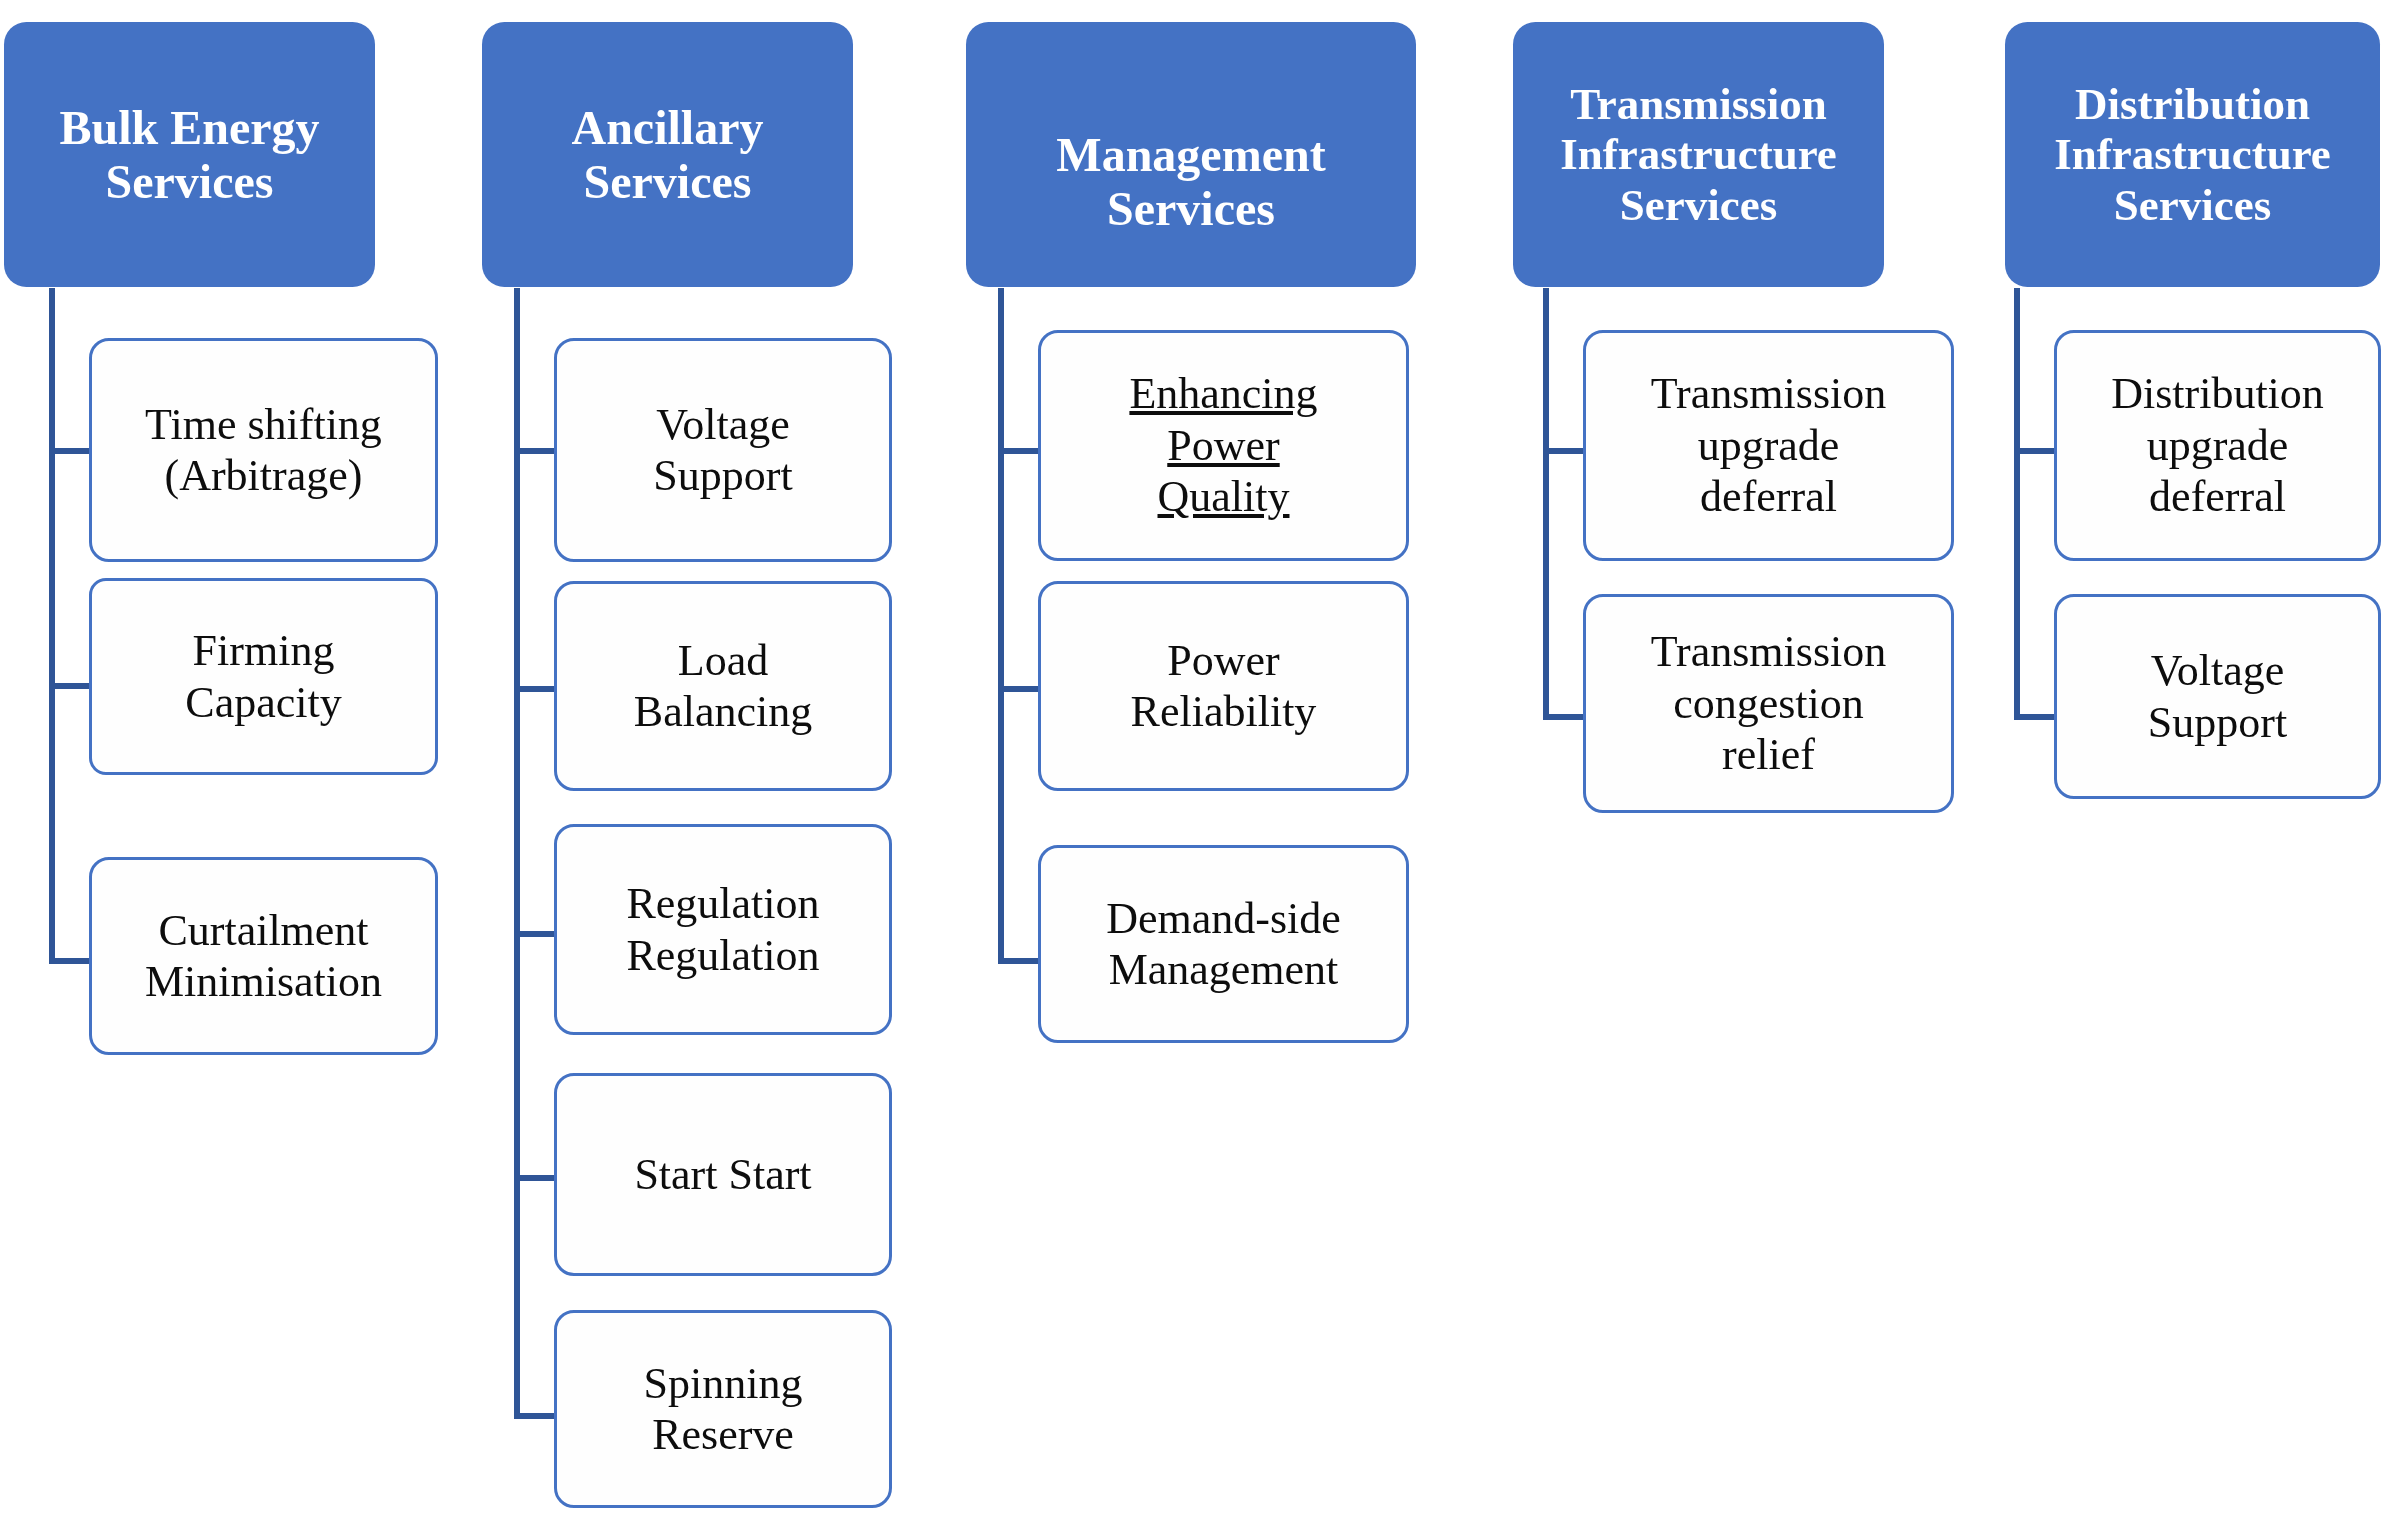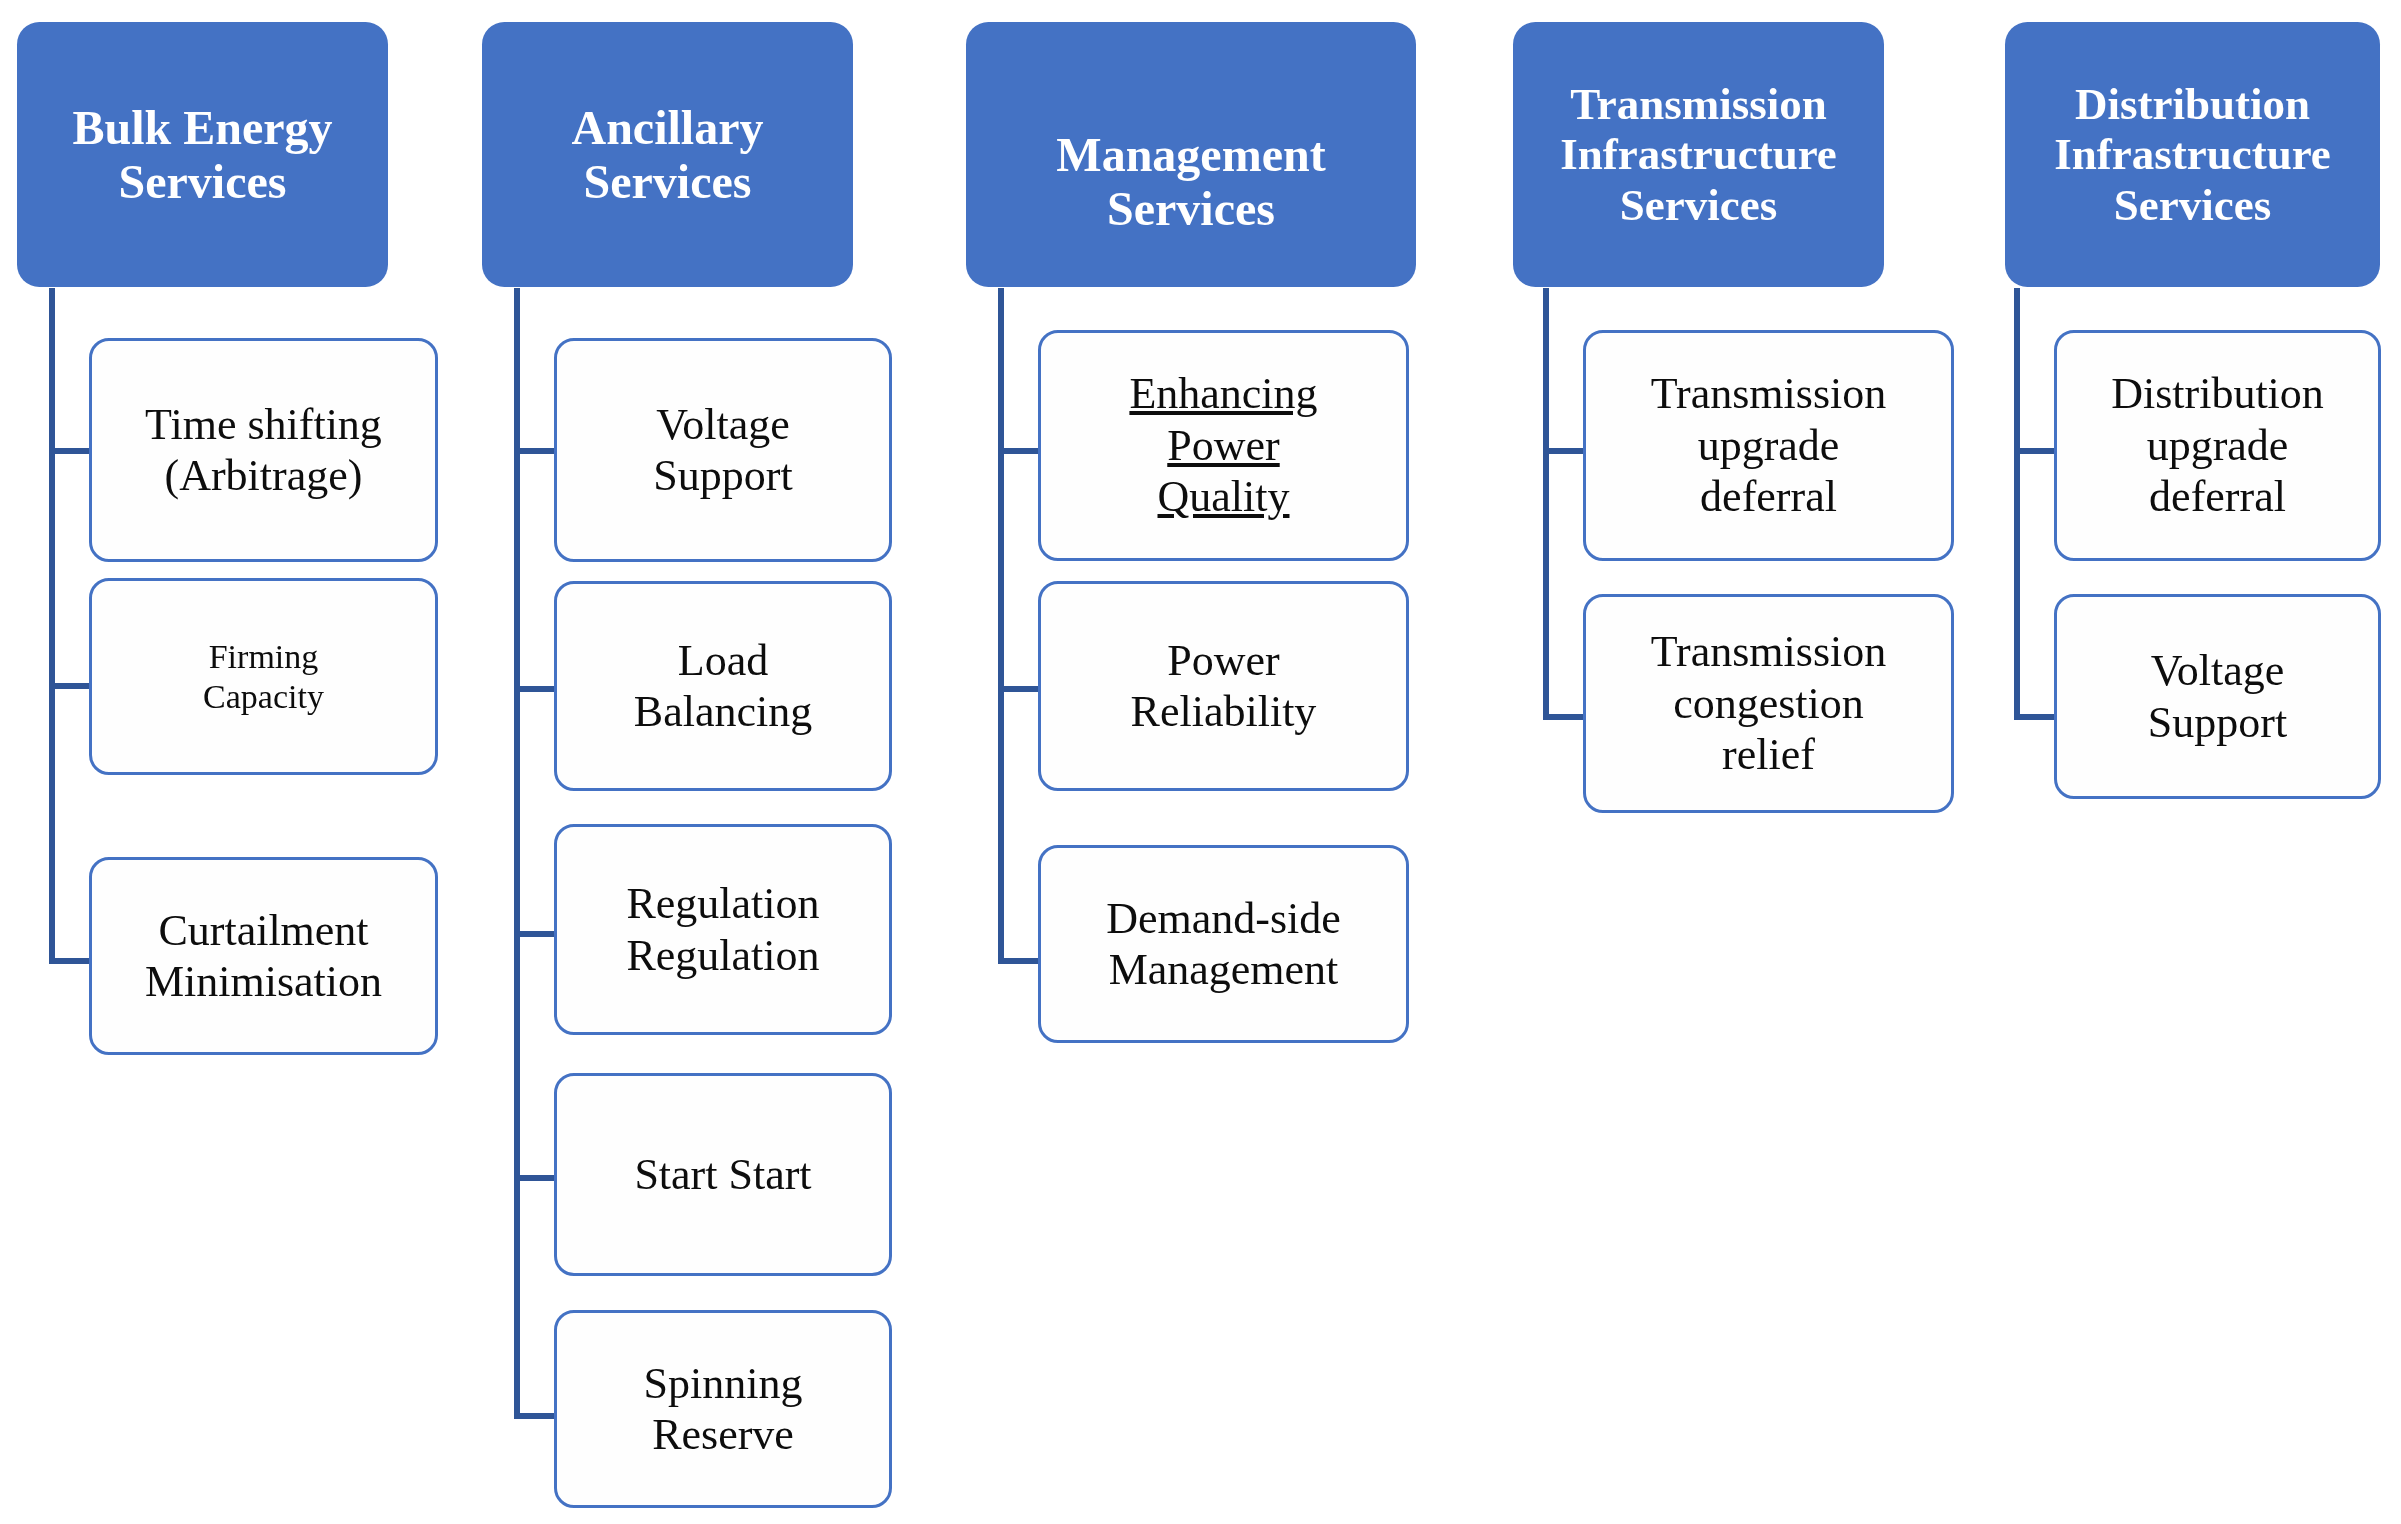--- a/index.html
+++ b/index.html
@@ -62,35 +62,35 @@
 </head>
 <body>
 
 <div id="canvas">
 
   <div class="trunk" style="left:49px; top:288px; width:6px; height:676px;"></div>
   <div class="branch" style="left:49px; top:448px; width:42px; height:6px;"></div>
   <div class="branch" style="left:49px; top:683px; width:42px; height:6px;"></div>
   <div class="branch" style="left:49px; top:958px; width:42px; height:6px;"></div>
 
-  <div class="hdr" style="left:17px; top:22.4px; width:371px; height:265px; font-size:48px;">
+  <div class="hdr" style="left:4px; top:22.4px; width:371px; height:265px; font-size:48px;">
     <span>
       <span>Bulk Energy</span><br>
       <span>Services</span>
     </span>
   </div>
 
   <div class="node" style="left:89px; top:338px; width:349px; height:224px; font-size:44px;">
     <span>
       <span>Time shifting</span><br>
       <span>(Arbitrage)</span>
     </span>
   </div>
 
-  <div class="node" style="left:89px; top:578px; width:349px; height:197px; font-size:34px;">
+  <div class="node" style="left:89px; top:578px; width:349px; height:197px; font-size:44px;border-radius:17px;">
     <span>
       <span>Firming</span><br>
       <span>Capacity</span>
     </span>
   </div>
 
   <div class="node" style="left:89px; top:845px; width:349px; height:198px; font-size:44px;margin-top:12px;">
     <span>
       <span>Curtailment</span><br>
       <span>Minimisation</span>

